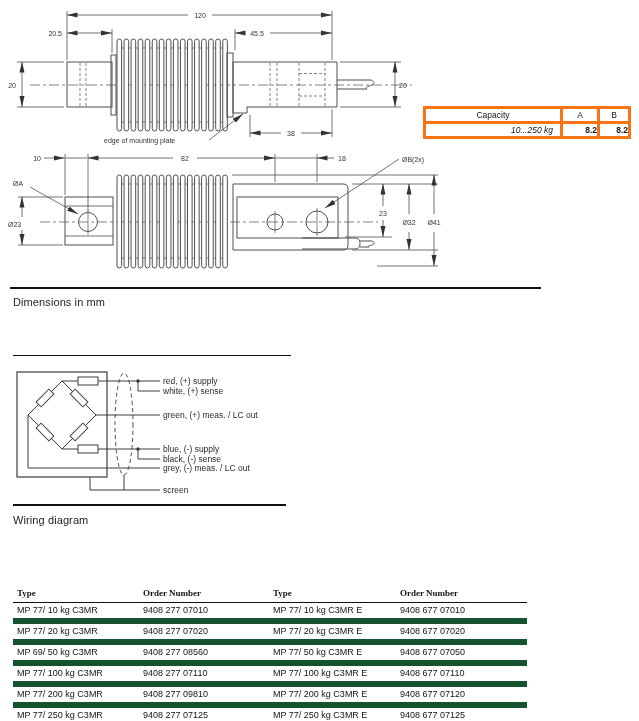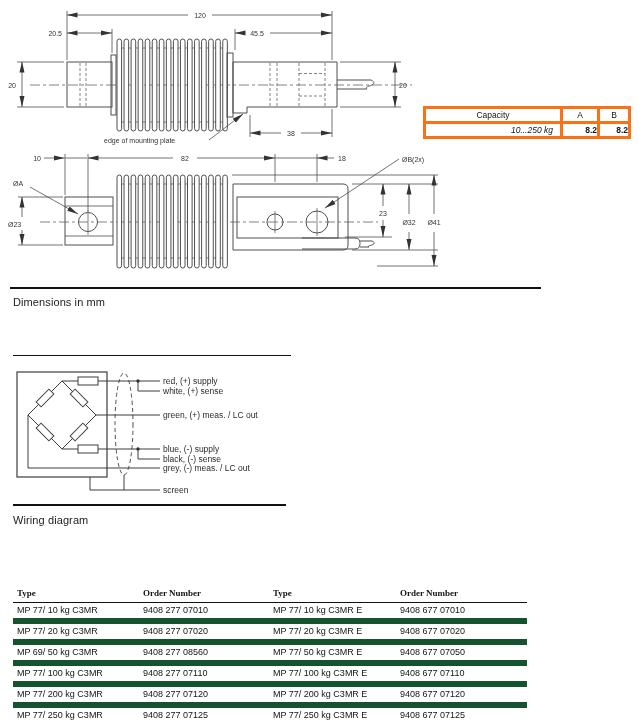--- a/index.html
+++ b/index.html
@@ -296,21 +296,21 @@
         <td>9408 677 07050</td>
       </tr>
         <tr>
         <td>MP 77/ 100 kg C3MR</td>
         <td>9408 277 07110</td>
         <td>MP 77/ 100 kg C3MR E</td>
         <td>9408 677 07110</td>
       </tr>
         <tr>
         <td>MP 77/ 200 kg C3MR</td>
-        <td>9408 277 07120</td>
+        <td>9408 277 09810</td>
         <td>MP 77/ 200 kg C3MR E</td>
         <td>9408 677 07120</td>
       </tr>
         <tr>
         <td>MP 77/ 250 kg C3MR</td>
         <td>9408 277 07125</td>
         <td>MP 77/ 250 kg C3MR E</td>
         <td>9408 677 07125</td>
       </tr>
       </tbody>

